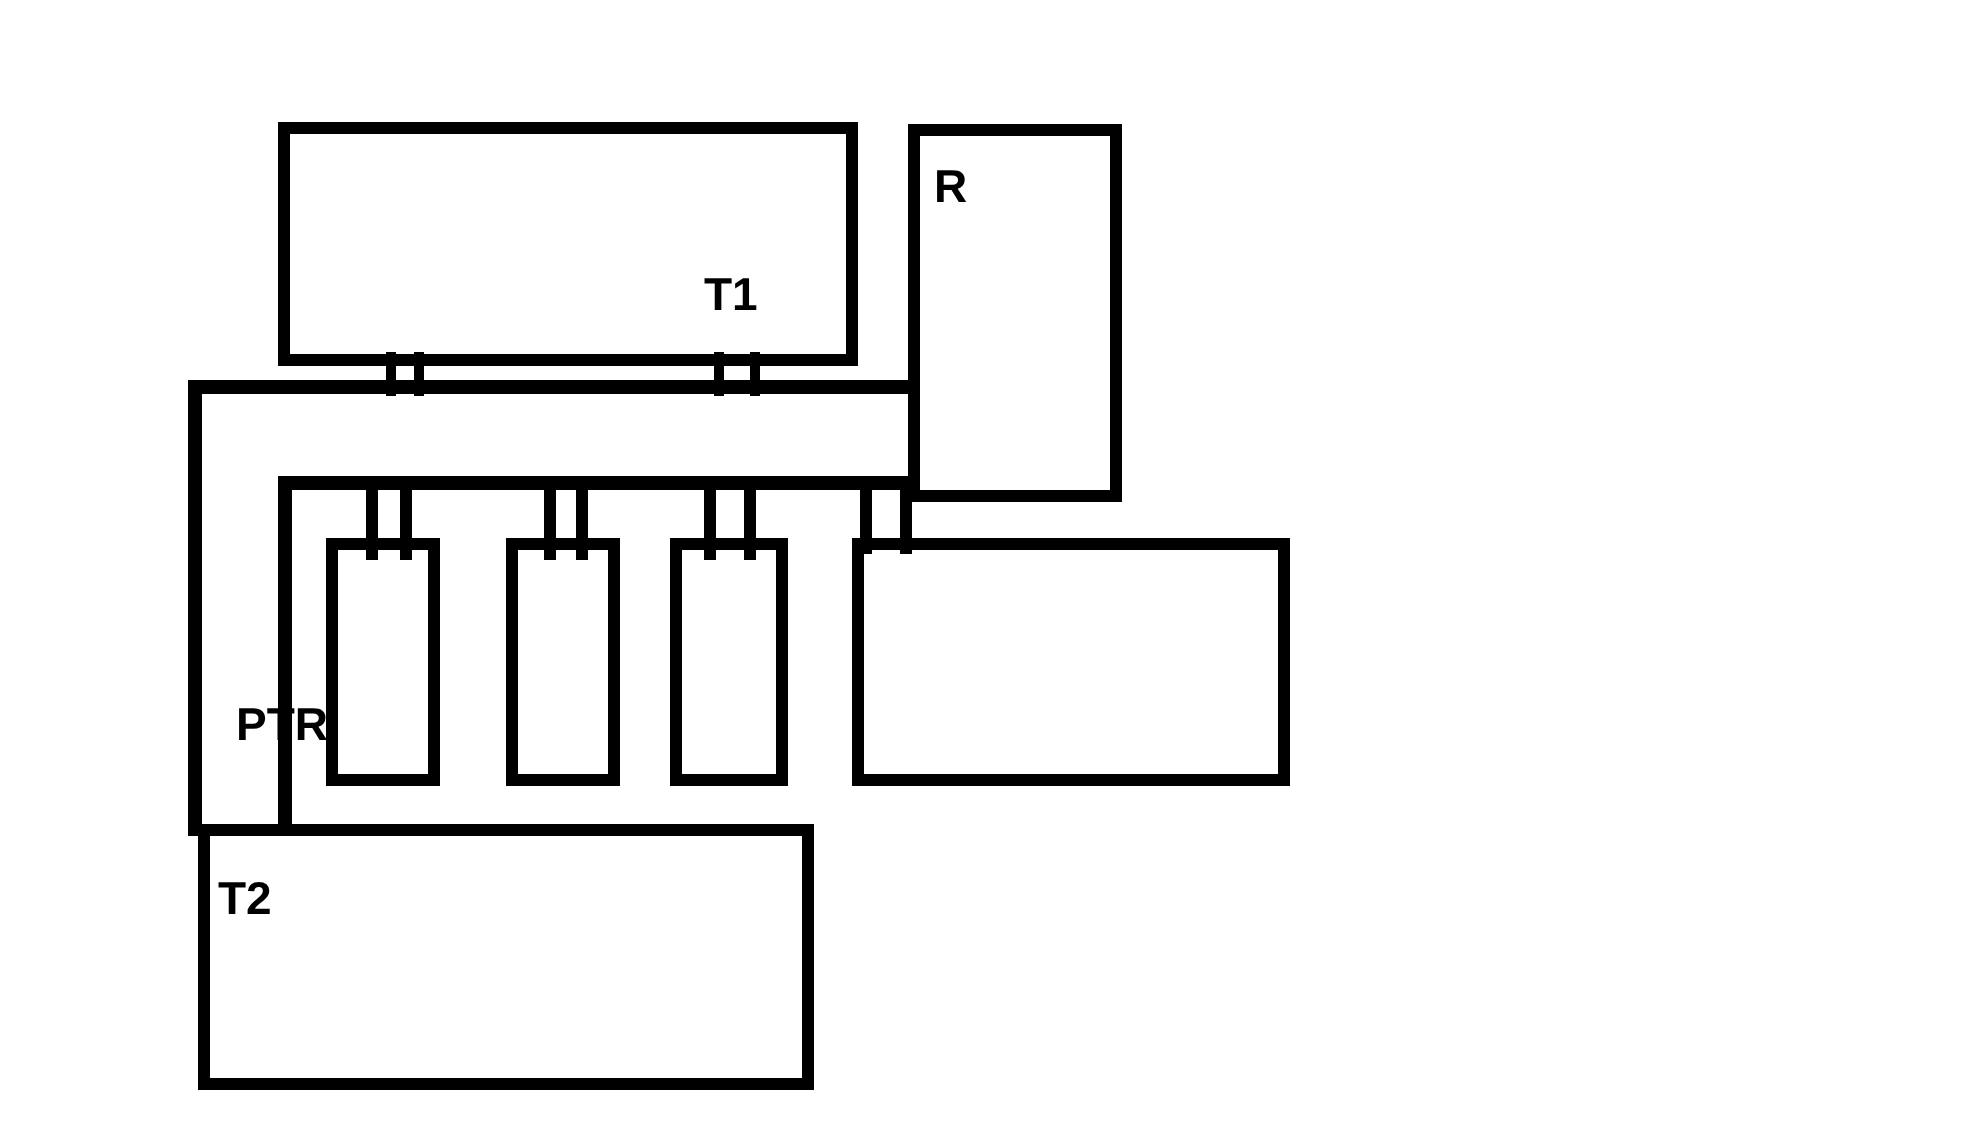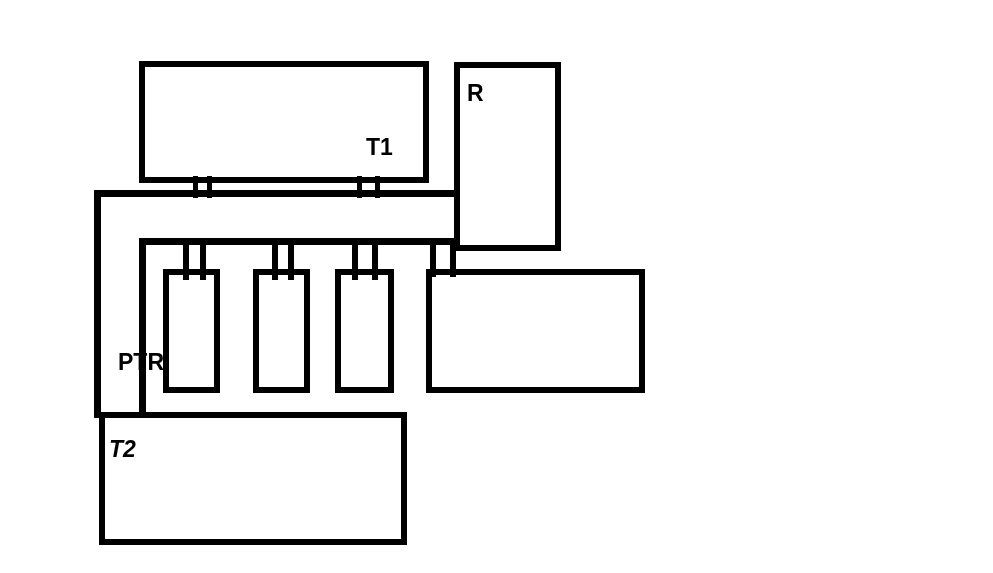--- a/index.html
+++ b/index.html
@@ -61,24 +61,24 @@
   .tube2-stub-left  { left:272px; top:240px; width:6px; height:40px; }
   .tube2-stub-right { left:288px; top:240px; width:6px; height:40px; }
   .tube3-stub-left  { left:352px; top:240px; width:6px; height:40px; }
   .tube3-stub-right { left:372px; top:240px; width:6px; height:40px; }
 
   
   .right-stub-left  { left:430px; top:240px; width:6px; height:37px; }
   .right-stub-right { left:450px; top:240px; width:6px; height:37px; }
 
   
-  .t1-label  { left:366px; top:136px; }
+  .t1-label  { left:352px; top:136px; }
   .r-label   { left:467px; top:82px; }
   .ptr-label { left:118px; top:351px; }
-  .t2-label  { left:109px; top:438px;font-style:italic; }
+  .t2-label  { left:109px; top:438px; }
 </style>
 </head>
 <body>
 
 <div id="canvas">
 
   <div class="rect t1-block"></div>
   <div class="rect r-block"></div>
   <div class="rect tube-1"></div>
   <div class="rect tube-2"></div>

